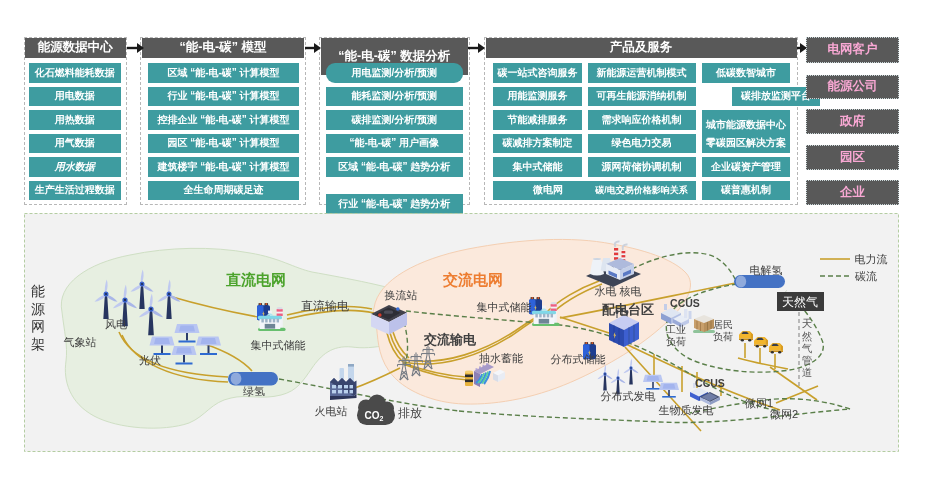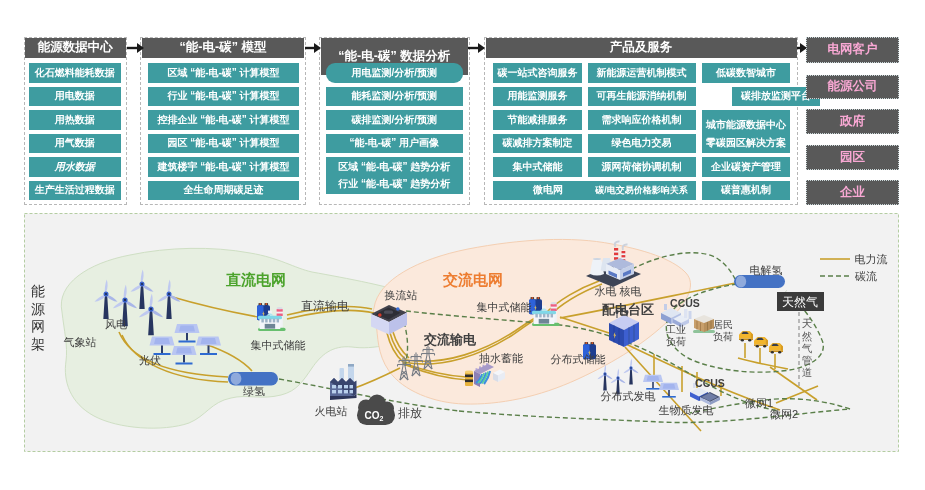--- a/index.html
+++ b/index.html
@@ -58,21 +58,21 @@
 <div class="tb" style="left:148px;top:110px;width:151px;height:19.5px;">控排企业 “能-电-碳” 计算模型</div>
 <div class="tb" style="left:148px;top:133.5px;width:151px;height:19.5px;">园区 “能-电-碳” 计算模型</div>
 <div class="tb" style="left:148px;top:157px;width:151px;height:19.5px;">建筑楼宇 “能-电-碳” 计算模型</div>
 <div class="tb" style="left:148px;top:180.5px;width:151px;height:19.5px;">全生命周期碳足迹</div>
 
 <div class="tb" style="left:325.5px;top:63px;width:137.5px;height:19.5px;border-radius:9px;">用电监测/分析/预测</div>
 <div class="tb" style="left:325.5px;top:86.5px;width:137.5px;height:19.5px;">能耗监测/分析/预测</div>
 <div class="tb" style="left:325.5px;top:110px;width:137.5px;height:19.5px;">碳排监测/分析/预测</div>
 <div class="tb" style="left:325.5px;top:133.5px;width:137.5px;height:19.5px;">“能-电-碳” 用户画像</div>
 <div class="tb" style="left:325.5px;top:157px;width:137.5px;height:19.5px;">区域 “能-电-碳” 趋势分析</div>
-<div class="tb" style="left:325.5px;top:174px;width:137.5px;height:19.5px;">行业 “能-电-碳” 趋势分析</div>
+<div class="tb" style="left:325.5px;top:194px;width:137.5px;height:19.5px;">行业 “能-电-碳” 趋势分析</div>
 
 <div class="tb" style="left:493px;top:63px;width:89px;height:19.5px;">碳一站式咨询服务</div>
 <div class="tb" style="left:493px;top:86.5px;width:89px;height:19.5px;">用能监测服务</div>
 <div class="tb" style="left:493px;top:110px;width:89px;height:19.5px;">节能减排服务</div>
 <div class="tb" style="left:493px;top:133.5px;width:89px;height:19.5px;">碳减排方案制定</div>
 <div class="tb" style="left:493px;top:157px;width:89px;height:19.5px;">集中式储能</div>
 <div class="tb" style="left:493px;top:180.5px;width:110px;height:19.5px;">微电网</div>
 
 <div class="tb" style="left:587.5px;top:63px;width:108px;height:19.5px;">新能源运营机制模式</div>
 <div class="tb" style="left:587.5px;top:86.5px;width:108px;height:19.5px;">可再生能源消纳机制</div>

